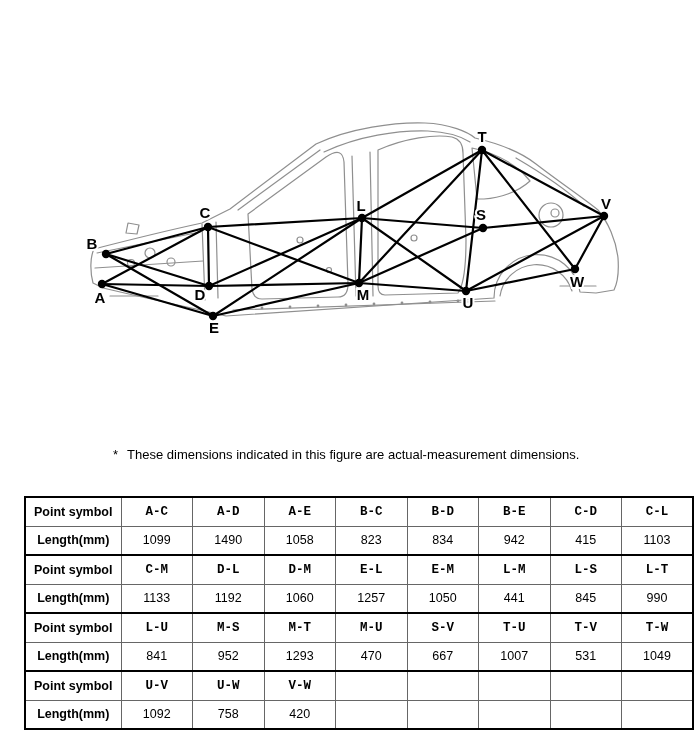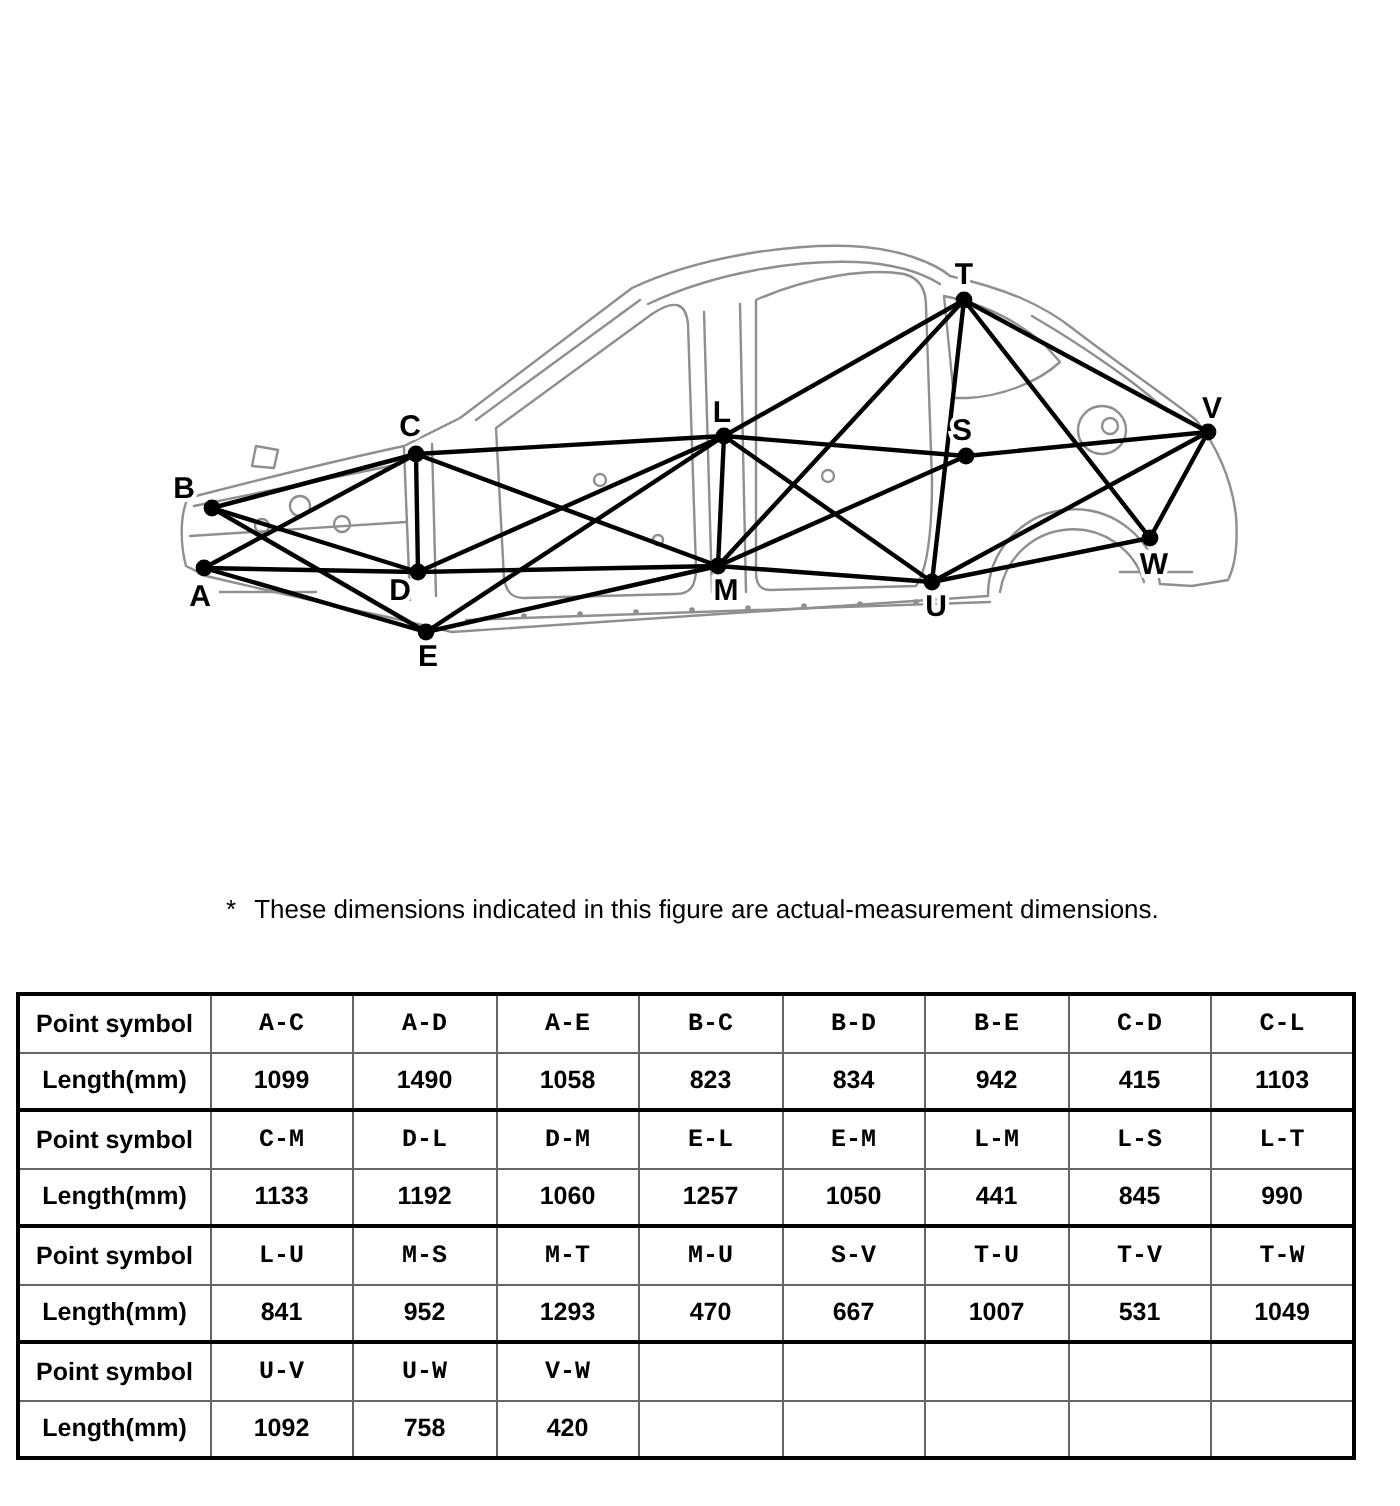--- a/index.html
+++ b/index.html
@@ -15,31 +15,31 @@
   #net-lines line { stroke:#000; stroke-width:2.2; stroke-linecap:round; }
   #net-points circle { fill:#000; }
   #net-labels text {
     font-family:"Liberation Sans", sans-serif; font-size:15px; font-weight:bold;
     text-anchor:middle; fill:#000; paint-order:stroke; stroke:#fff; stroke-width:4px;
   }
   
   #footnote { position:absolute; top:447px; left:113px; font-size:13px; display:flex; }
   #footnote .marker { margin-right:9px; }
   
-  #dim-table-wrap { position:absolute; top:496px; left:8px; }
+  #dim-table-wrap { position:absolute; top:496px; left:24px; }
   table#dim-table { border-collapse:collapse; table-layout:fixed; width:668px; border:2px solid #000; }
   #dim-table th, #dim-table td {
     border:1px solid #666; height:29px; text-align:center; vertical-align:middle;
     font-size:12.5px; overflow:hidden; white-space:nowrap;
   }
   #dim-table col.head-col { width:96px; }
   #dim-table col.data-col { width:71.5px; }
   #dim-table th { font-weight:bold; }
   #dim-table tr.sym-row td { font-weight:bold;font-family:Liberation Mono, monospace; }
-  #dim-table tr.len-row td { font-weight:bold; }
+  #dim-table tr.len-row td { font-weight:normal; }
   #dim-table tr.group-start th, #dim-table tr.group-start td { border-top:2px solid #000; }
 </style>
 </head>
 <body>
 
 <svg id="diagram-svg" width="700" height="430" viewBox="0 0 700 430">
 
   <g>
     <path class="car-line" d="M 94,249 C 125,241 165,231 202,223 L 230,209 L 316,144
          C 350,128 395,122 425,123 C 450,124 468,132 475,138

